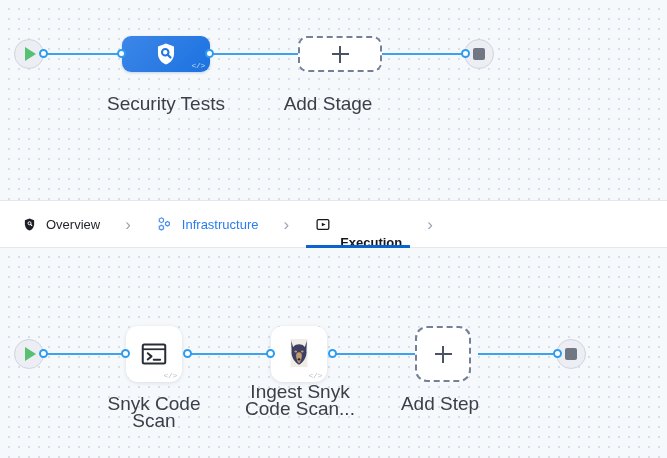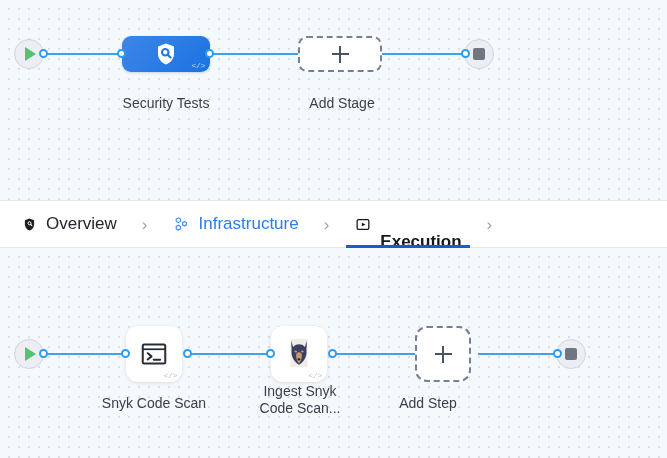--- a/index.html
+++ b/index.html
@@ -44,21 +44,21 @@
     display: flex;
     align-items: center;
     padding-left: 12px;
   }
   .tab {
     display: flex;
     align-items: center;
     gap: 8px;
     height: 47px;
     padding: 0 8px;
-    font-size: 17px;
+    font-size: 13px;
     color: #22262c;
     cursor: pointer;
     position: relative;
   }
   .tab .tab-label { white-space: nowrap; }
   .tab.accent .tab-label { color: #2b7cec; }
   .tab.active .tab-label { font-weight: bold; color: #14181d; margin-top: 36px; }
   .tab.active::after {
     content: "";
     position: absolute;
@@ -164,21 +164,21 @@
     color: rgba(255,255,255,.72);
     font-family: "Liberation Mono", monospace;
     letter-spacing: -.3px;
   }
   .code-badge.dark { color: #b7bdc9; }
 
   
   .caption {
     position: absolute;
     text-align: center;
-    font-size: 14px;
+    font-size: 19px;
     color: #3a4049;
     line-height: 17px;
     white-space: pre-line;
   }
 </style>
 </head>
 <body>
 
 <div class="app">
 
@@ -202,21 +202,21 @@
         </svg>
         <span class="code-badge">&lt;/&gt;</span>
       </div>
       <div class="port" style="left:117px; top:49px;"></div>
       <div class="port" style="left:205px; top:49px;"></div>
       <div class="caption" style="left:96px; top:95px; width:140px;">Security Tests</div>
 
       <div class="add-node add-stage" style="left:298px; top:36px;">
         <div class="plus"></div>
       </div>
-      <div class="caption" style="left:270px; top:95px; width:144px;">Add Stage</div>
+      <div class="caption" style="left:256px; top:95px; width:144px;">Add Stage</div>
 
       <div class="term" style="left:464px; top:39px;">
         <div class="stop-sq"></div>
       </div>
       <div class="port" style="left:461px; top:49px;"></div>
 
     </div>
   </div>
 
   <div class="tabstrip">
@@ -299,21 +299,21 @@
         <span class="code-badge dark">&lt;/&gt;</span>
       </div>
       <div class="port" style="left:266px; top:101px;"></div>
       <div class="port" style="left:328px; top:101px;"></div>
       <div class="caption" style="left:235px; top:135px; width:130px;">Ingest Snyk
 Code Scan...</div>
 
       <div class="add-node add-step" style="left:415px; top:78px;">
         <div class="plus"></div>
       </div>
-      <div class="caption" style="left:358px; top:147px; width:140px;">Add Step</div>
+      <div class="caption" style="left:370px; top:147px; width:140px;">Add Step</div>
 
       <div class="term" style="left:556px; top:91px;">
         <div class="stop-sq"></div>
       </div>
       <div class="port" style="left:553px; top:101px;"></div>
 
     </div>
   </div>
 
 </div>

